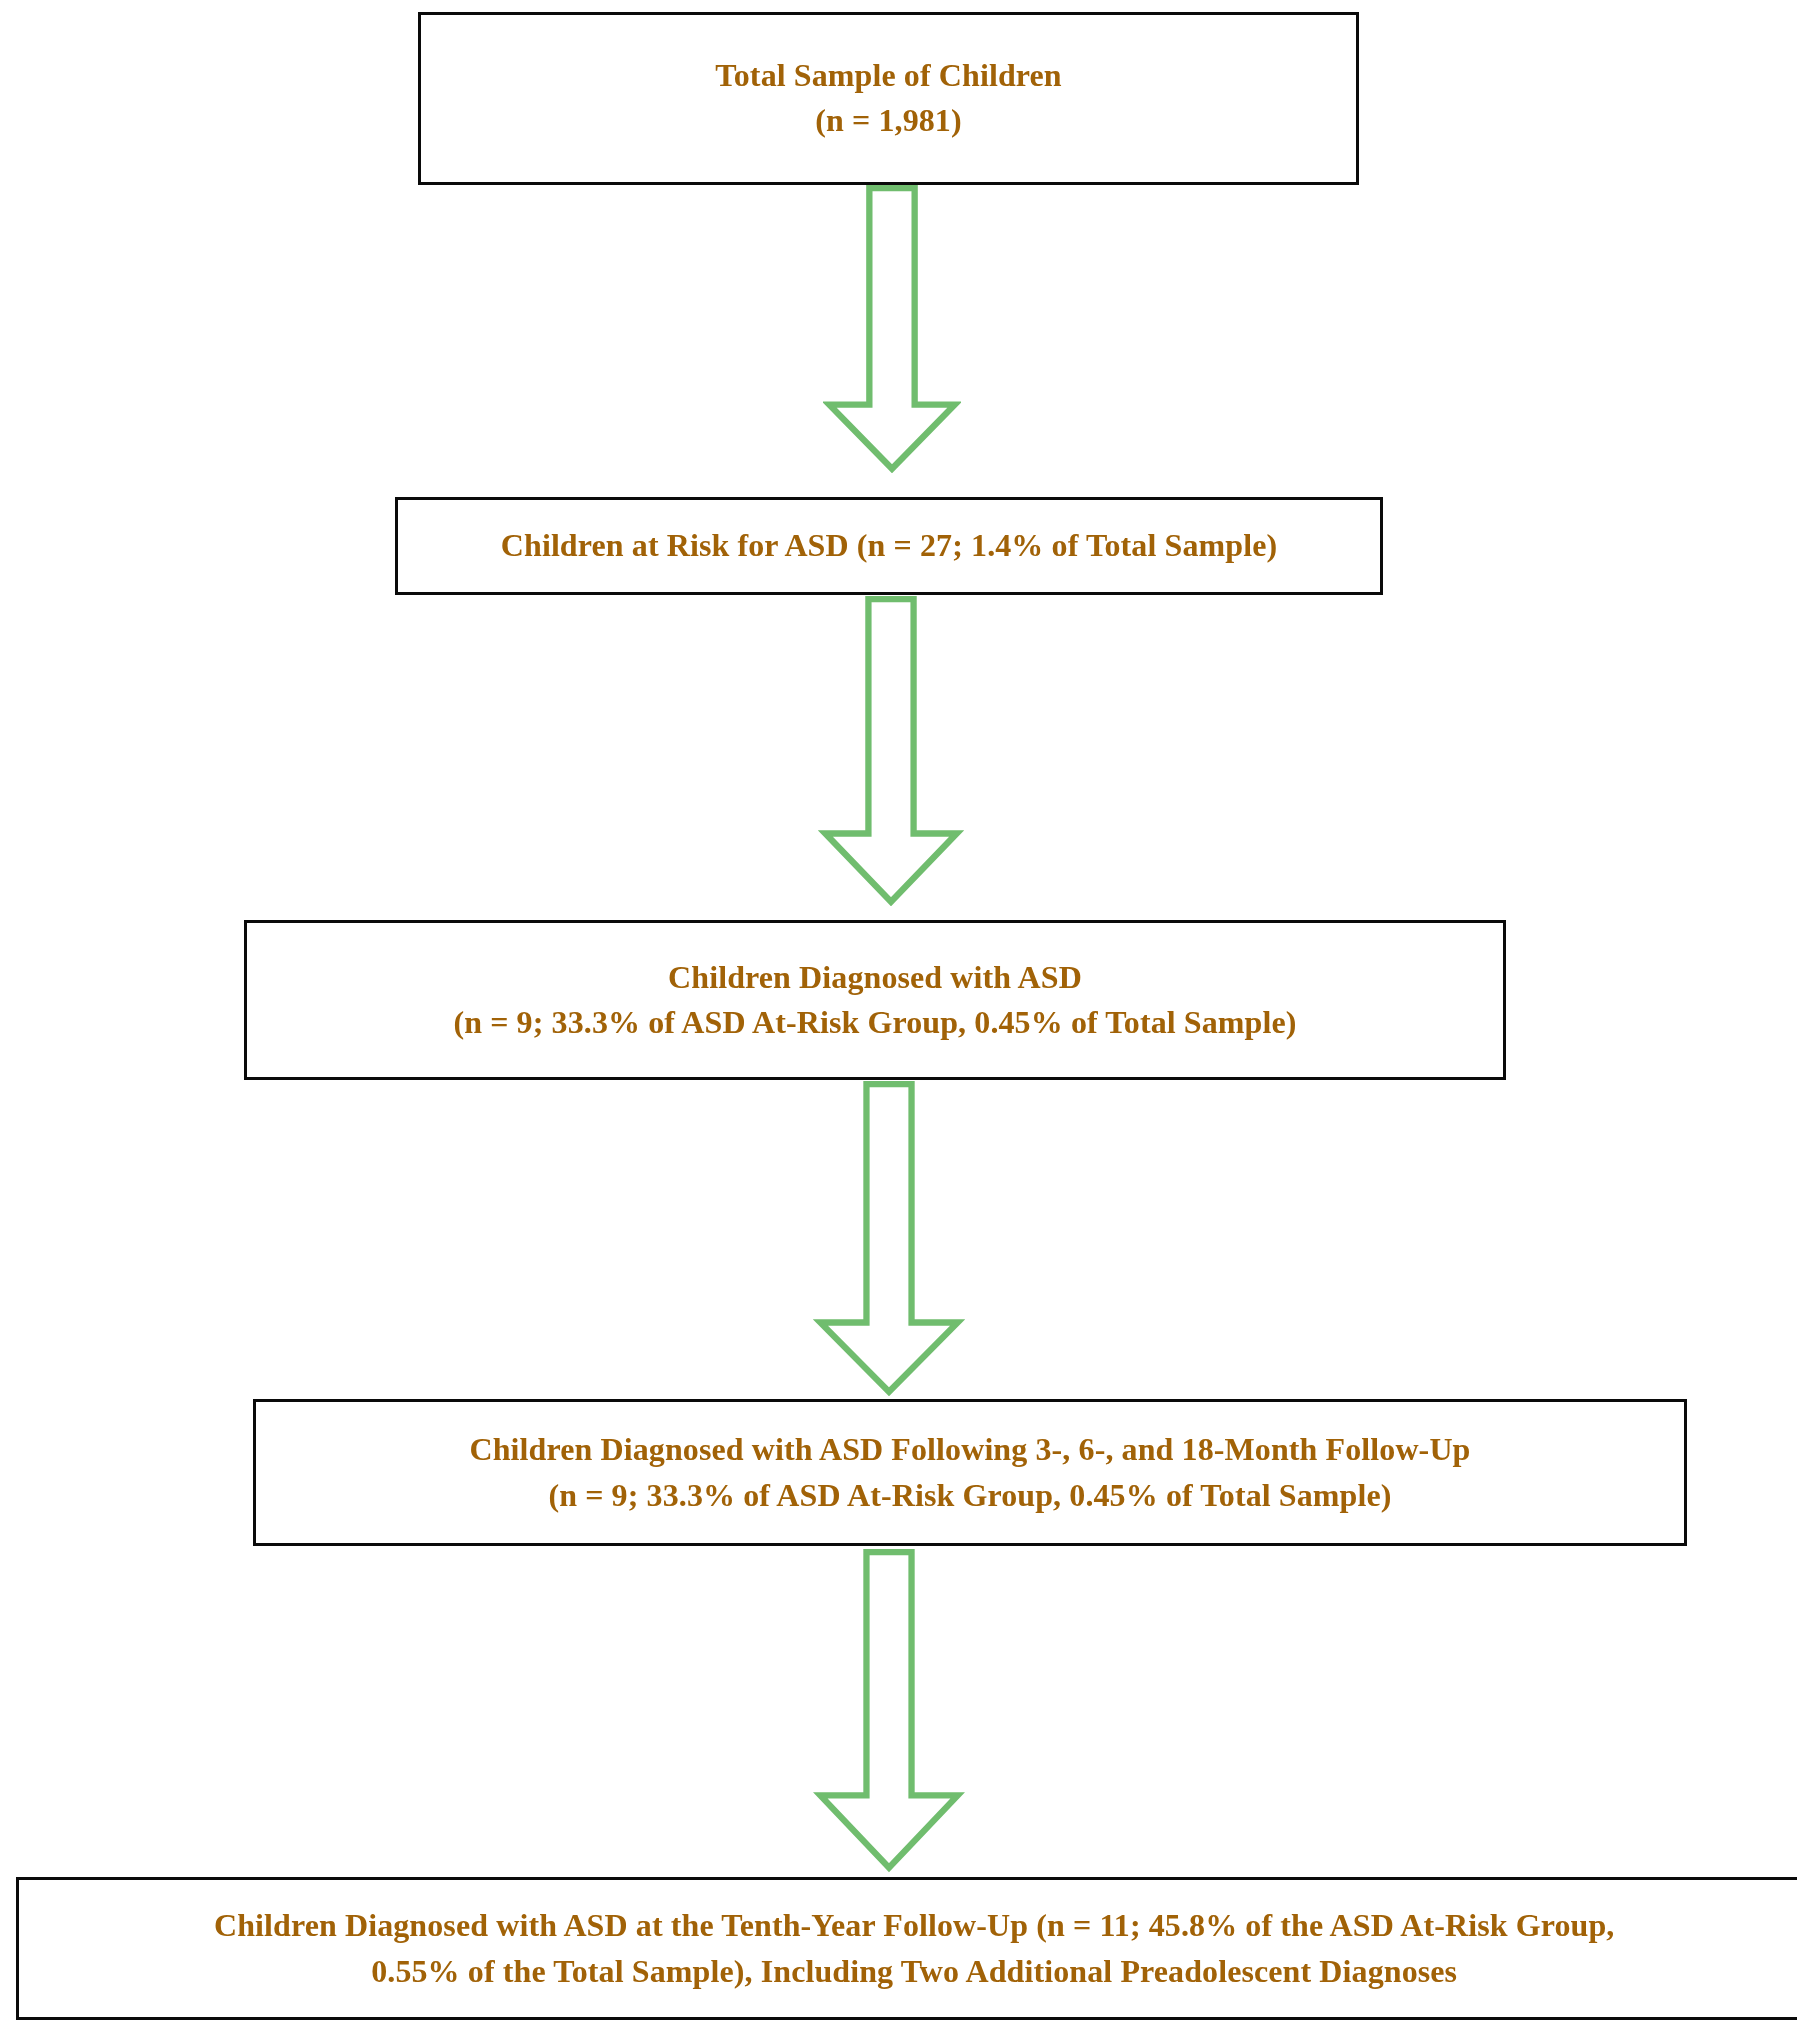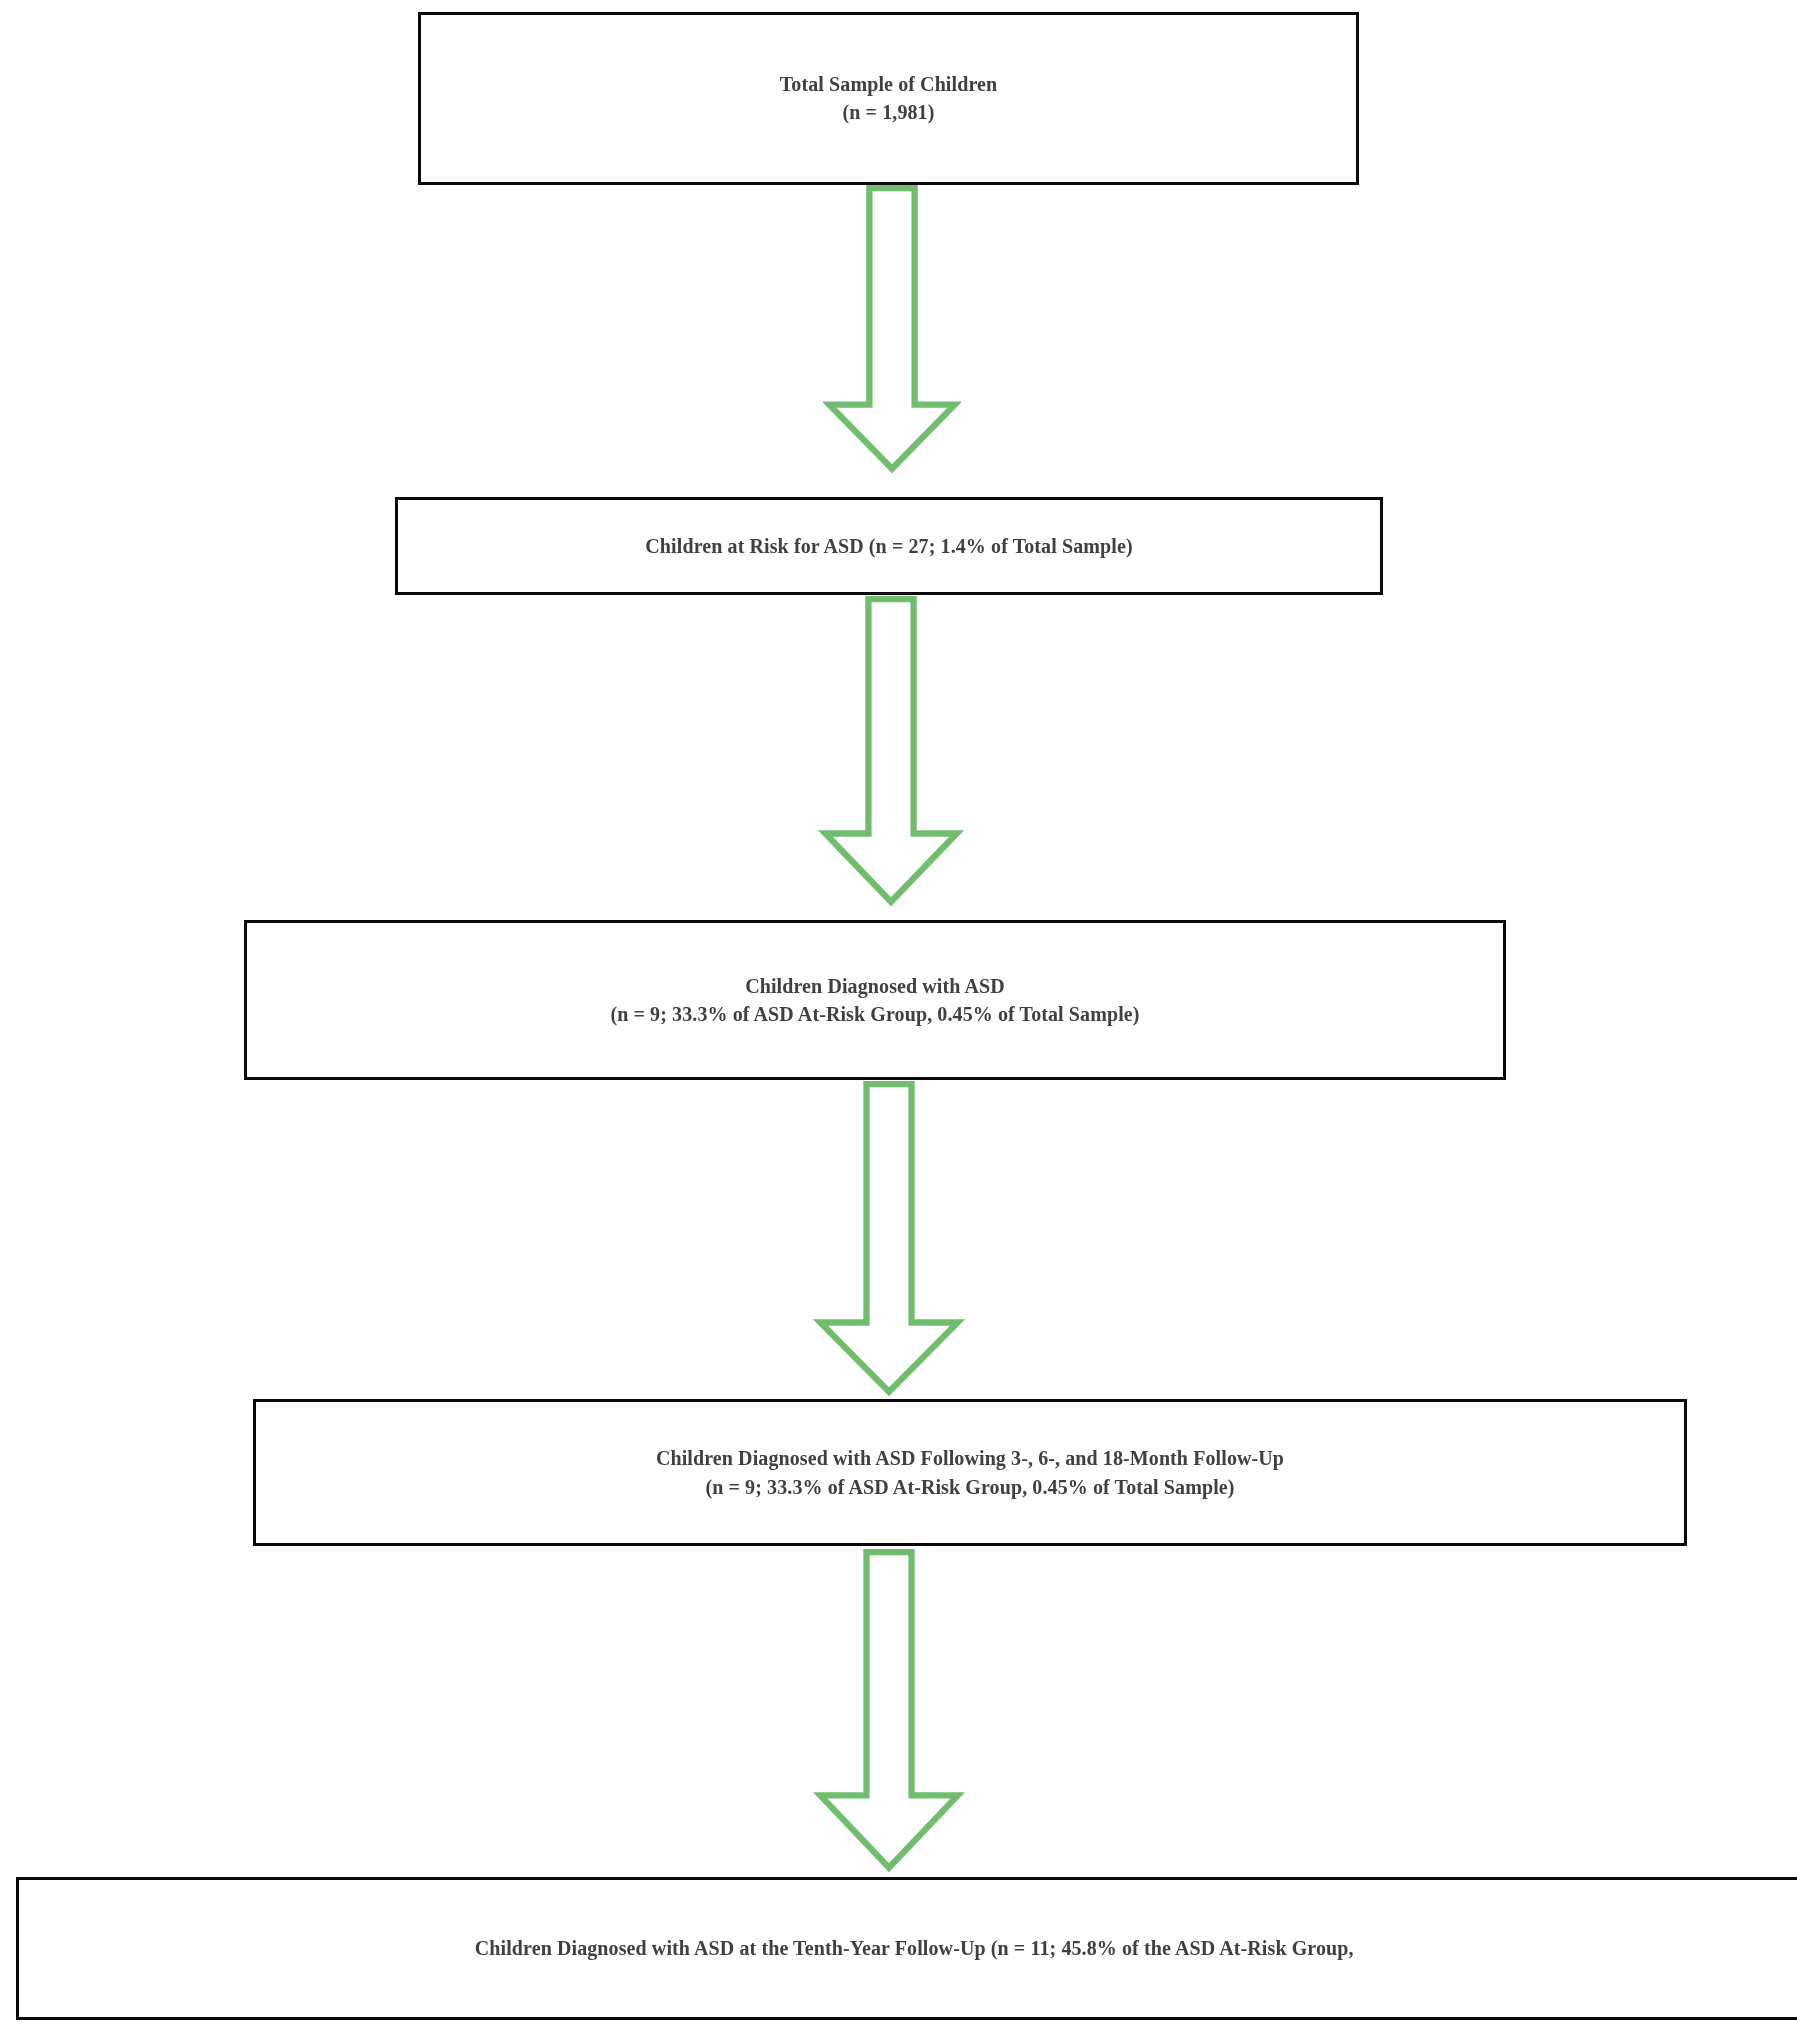--- a/index.html
+++ b/index.html
@@ -28,23 +28,23 @@
     border: 3.7px solid #0a0a0a;
     display: flex;
     flex-direction: column;
     align-items: center;
     justify-content: center;
   }
 
   .flow-box .line {
     display: block;
     text-align: center;
-    color: #404040;
+    color: #a16207;
     font-weight: bold;
-    font-size: 20px;
+    font-size: 32px;
     line-height: 1.42;
     letter-spacing: 0.1px;
     white-space: nowrap;
   }
 
   
   #box-total-sample   { left: 418px;  top: 11.5px;   width: 941px; height: 173px; }
   #box-at-risk        { left: 395px;  top: 497px;  width: 988px; height: 98px; }
   #box-diagnosed      { left: 244px;  top: 920px; width: 1262px; height: 160px; }
   #box-followup       { left: 253px;  top: 1399px; width: 1434px; height: 147px; }
@@ -108,16 +108,17 @@
   </div>
 
   <div class="flow-arrow" id="arrow-4">
     <svg viewBox="0 0 290 618" preserveAspectRatio="none" xmlns="http://www.w3.org/2000/svg">
       <polygon points="102,6 188,6 188,470 276,470 145,608 14,470 102,470" fill="#ffffff" stroke="#70bd6e" stroke-width="12" stroke-linejoin="miter"></polygon>
     </svg>
   </div>
 
   <div class="flow-box" id="box-tenth-year">
     <span class="line">Children Diagnosed with ASD at the Tenth-Year Follow-Up (n = 11; 45.8% of the ASD At-Risk Group,</span>
+    <span class="line">0.55% of the Total Sample), Including Two Additional Preadolescent Diagnoses</span>
   </div>
 
 </div>
 
 
 </body></html>

